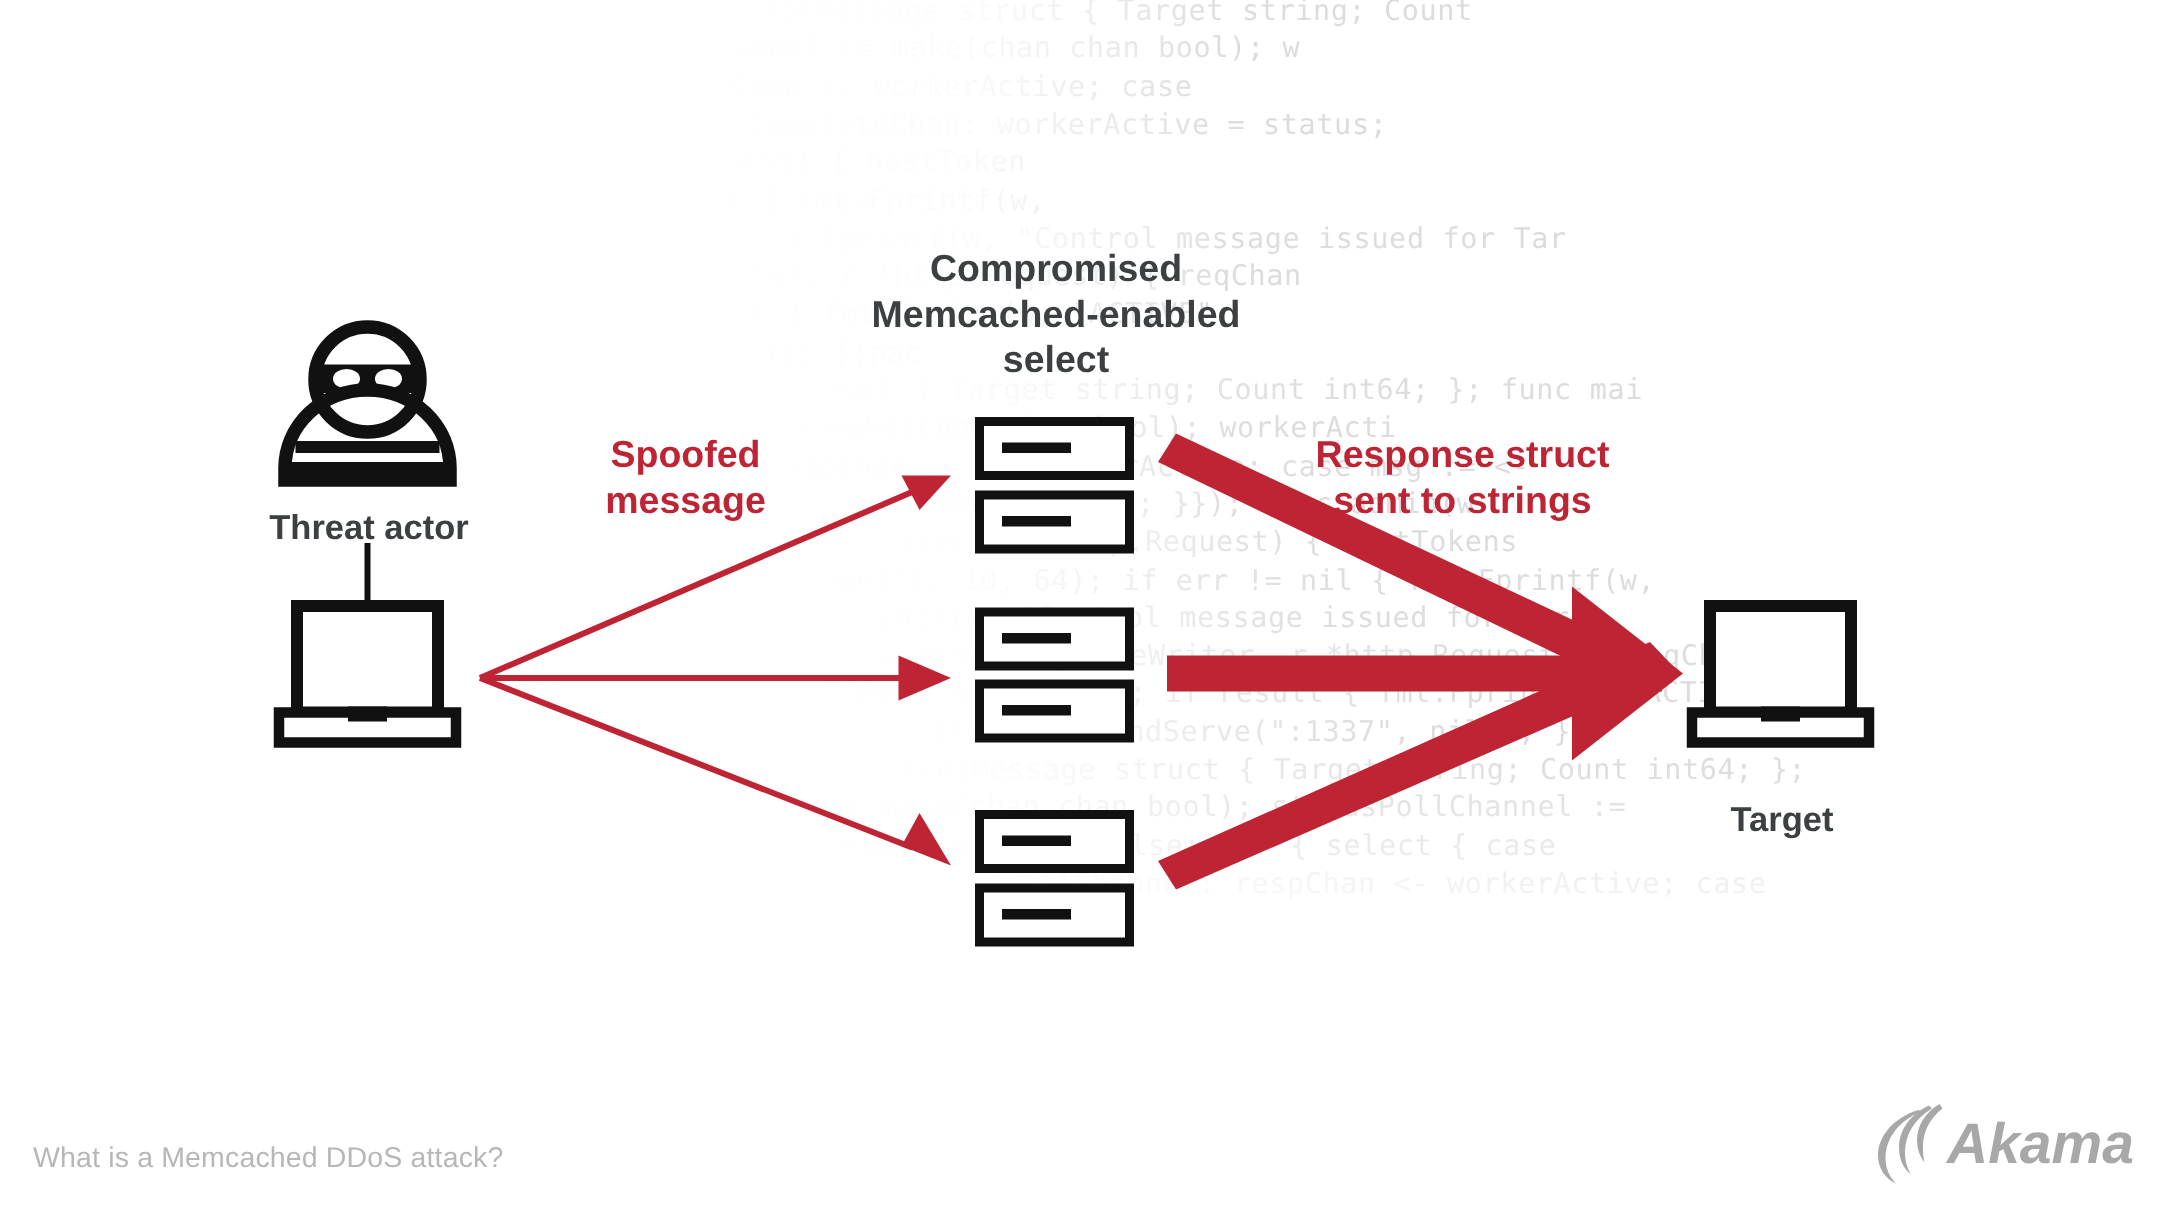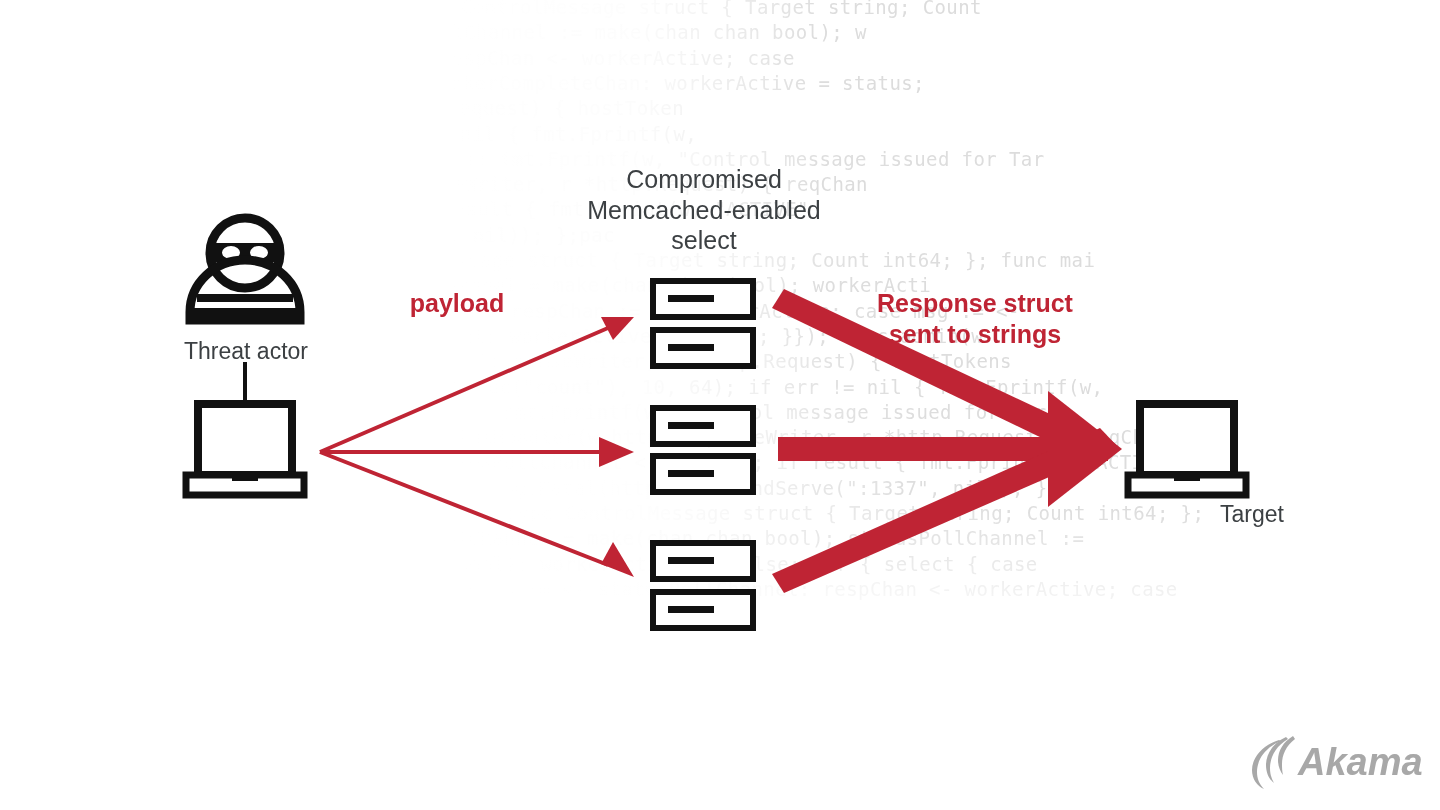--- a/index.html
+++ b/index.html
@@ -59,20 +59,21 @@
     position: absolute;
     left: 0; top: 0;
     width: 1440px; height: 810px;
   }
 
   
   .label {
     position: absolute;
     text-align: center;
     line-height: 1.22;
+    font-weight: bold;
   }
   .lbl-dark {
     color: #3c4043;
     font-size: 23px;
   }
   .lbl-red {
     color: #bf2434;
     font-size: 25px;
     font-weight: 700;
   }
@@ -80,23 +81,22 @@
     left: 573px; top: 164px;
     width: 262px;
     font-size: 25px;
     color: #3c4043;
   }
   #lbl-threat-actor {
     left: 150px; top: 337px;
     width: 192px;
   }
   #lbl-target {
-    left: 1092px; top: 500px;
+    left: 1092px; top: 532px;
     width: 192px;
-    text-align: right;
   }
   #lbl-spoofed {
     left: 368px; top: 288px;
     width: 178px;
   }
   #lbl-response {
     left: 838px; top: 288px;
     width: 274px;
   }
 
@@ -238,28 +238,30 @@
     <div>Compromised</div>
     <div>Memcached-enabled</div>
     <div>select</div>
   </div>
 
   <div class="label lbl-dark" id="lbl-threat-actor">Threat actor</div>
 
   <div class="label lbl-dark" id="lbl-target">Target</div>
 
   <div class="label lbl-red" id="lbl-spoofed">
-    <div>payload</div>
+    <div>Spoofed</div>
+    <div>message</div>
   </div>
 
   <div class="label lbl-red" id="lbl-response">
     <div>Response struct</div>
     <div>sent to strings</div>
   </div>
 
+  <div id="footer-caption">What is a Memcached DDoS attack?</div>
 
   <svg id="akamai-logo" viewBox="0 0 176 58">
     <g fill="#a8a8a8">
       <path d="M 33 5 C 16 10 6 23 6 35 C 6 44 11 51 18 54 C 13 49 11 43 11 37 C 11 24 20 12 35 6 Z"></path>
       <path d="M 40 2 C 27 8 20 19 20 30 C 20 38 23 44 28 48 C 25 43 24 38 24 33 C 24 22 30 11 42 4 Z"></path>
       <path d="M 47 1 C 37 7 32 16 32 25 C 32 31 34 36 37 40 C 36 36 36 32 36 29 C 36 20 40 11 49 4 Z"></path>
     </g>
     <text x="52" y="40" fill="#a8a8a8" font-family="'Liberation Sans', sans-serif" font-size="38" font-weight="bold" font-style="italic">Akamai</text>
   </svg>
 

